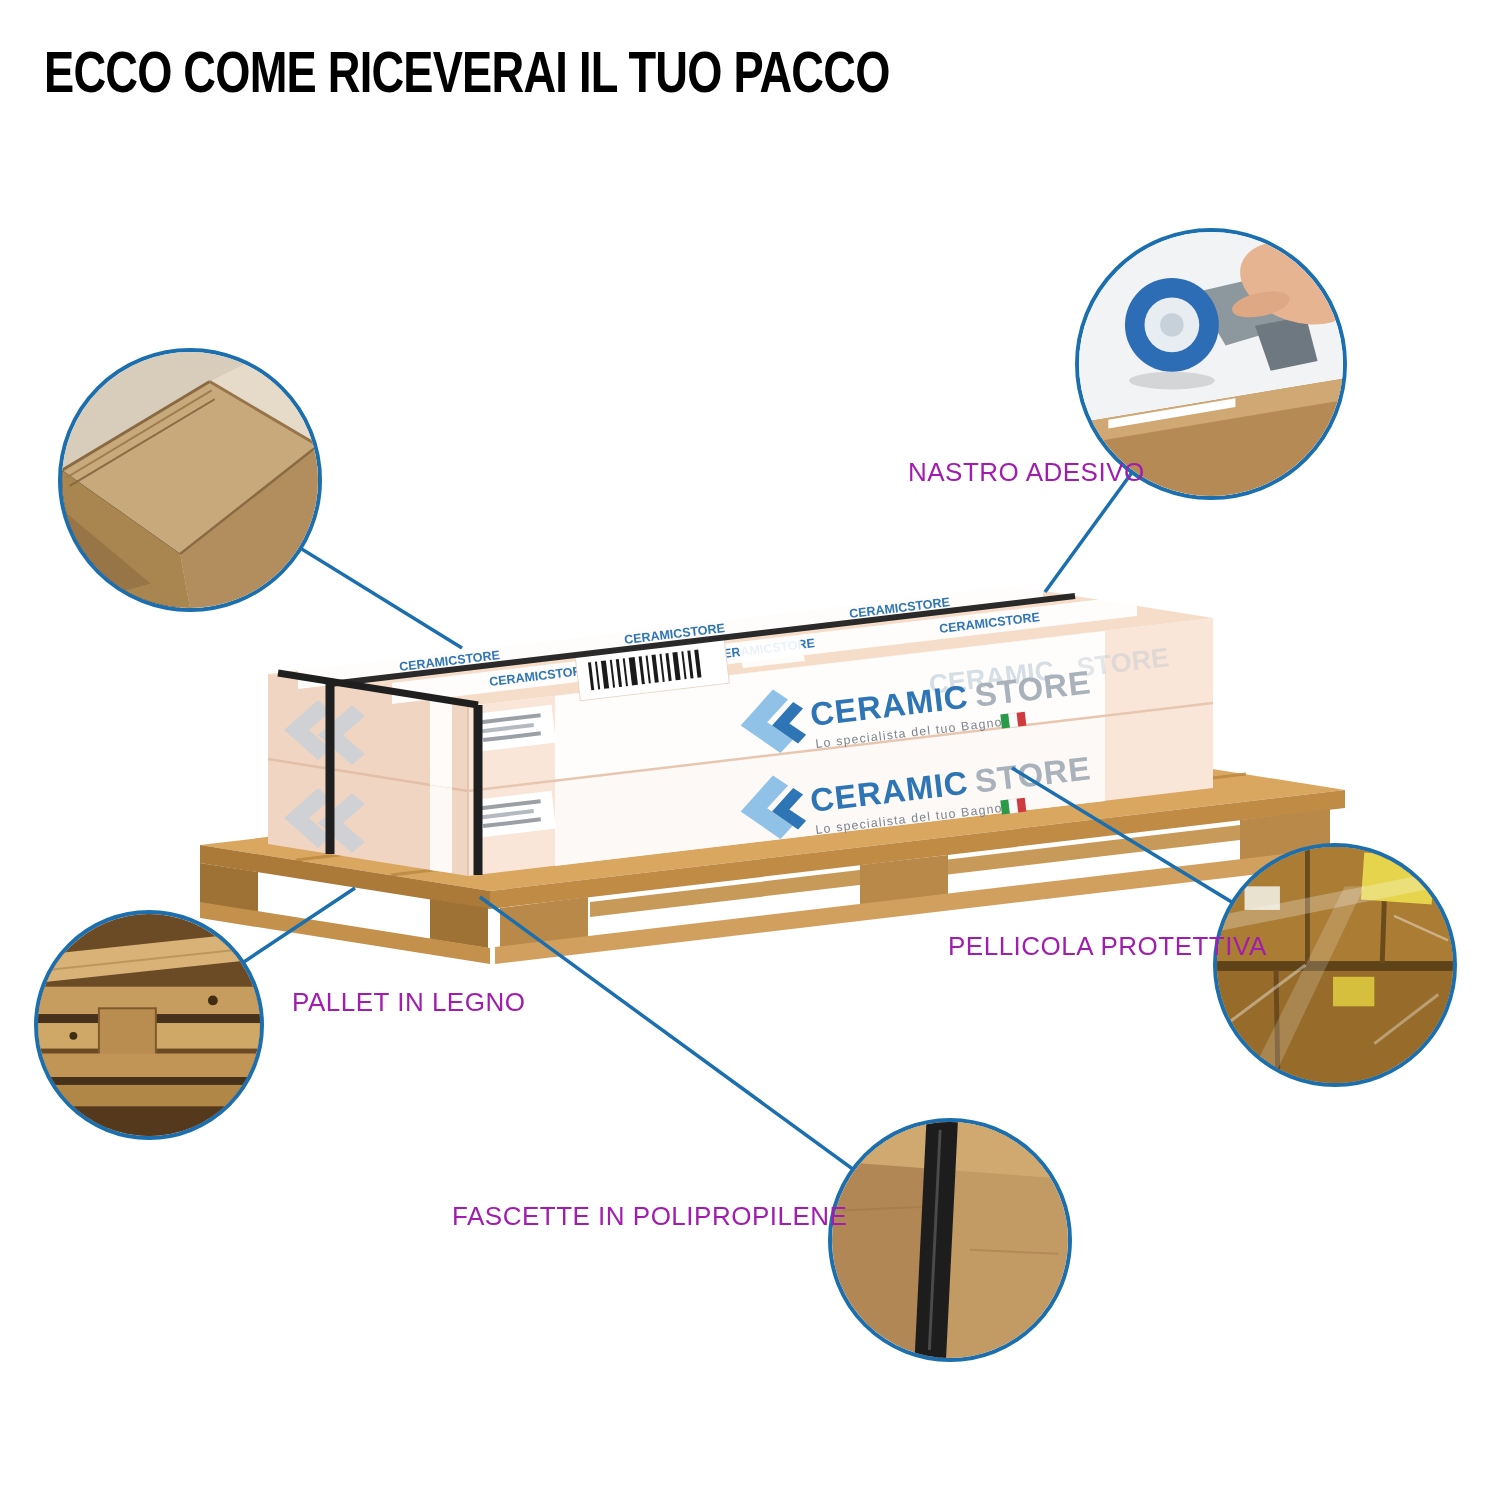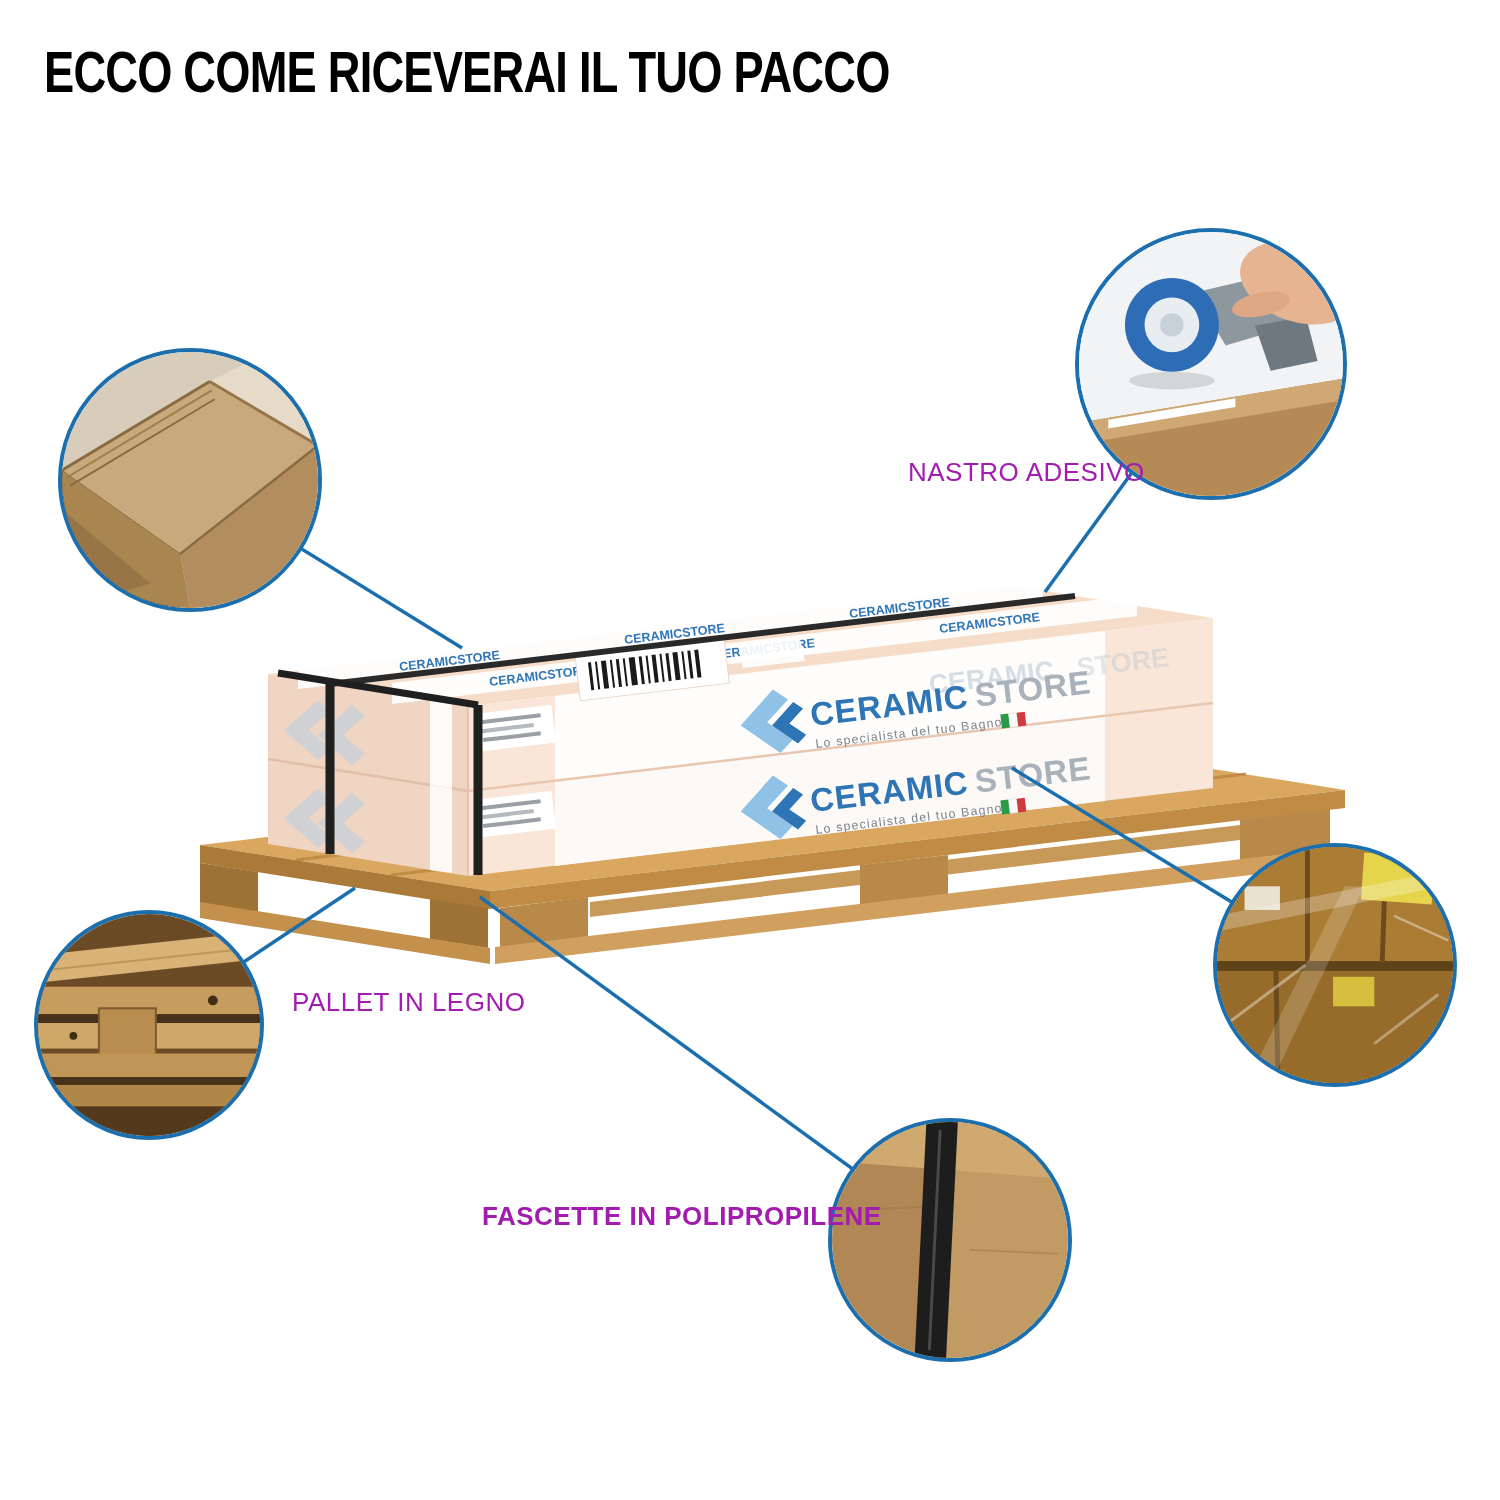--- a/index.html
+++ b/index.html
@@ -23,21 +23,21 @@
   }
   #c-scatolo{left:58px;top:348px;width:264px;height:264px;}
   #c-nastro{left:1075px;top:228px;width:272px;height:272px;}
   #c-pellicola{left:1213px;top:843px;width:244px;height:244px;}
   #c-pallet{left:34px;top:910px;width:230px;height:230px;}
   #c-fascette{left:828px;top:1118px;width:244px;height:244px;}
   #l-scatolo{left:345px;top:487px;}
   #l-nastro{left:908px;top:457px;}
   #l-pellicola{left:948px;top:931px;}
   #l-pallet{left:292px;top:987px;}
-  #l-fascette{left:482px;top:1201px;font-weight:bold;}
+  #l-fascette{left:452px;top:1201px;}
 </style>
 </head>
 <body>
 
 <div class="canvas">
 
   <div class="page-title">ECCO COME RICEVERAI IL TUO PACCO</div>
 
   <svg class="scene" viewBox="0 0 1500 1500">
     <defs>
@@ -258,16 +258,17 @@
       <polygon points="0,0 240,0 240,58 0,40" fill="#cfa96f"></polygon>
       <line x1="118" y1="0" x2="108" y2="240" stroke="#8a6436" stroke-width="3"></line>
       <line x1="10" y1="90" x2="100" y2="86" stroke="#a07a45" stroke-width="2" opacity="0.6"></line>
       <line x1="140" y1="130" x2="230" y2="134" stroke="#a8804c" stroke-width="2" opacity="0.6"></line>
       <polygon points="96,0 128,0 116,240 84,240" fill="#1d1d1d"></polygon>
       <line x1="110" y1="8" x2="99" y2="232" stroke="#4a4a4a" stroke-width="3"></line>
     </svg>
   </div>
 
   <div class="callout-label" id="l-nastro">NASTRO ADESIVO</div>
+  <div class="callout-label" id="l-pellicola">PELLICOLA PROTETTIVA</div>
   <div class="callout-label" id="l-pallet">PALLET IN LEGNO</div>
   <div class="callout-label" id="l-fascette">FASCETTE IN POLIPROPILENE</div>
 
 </div>
 
 </body></html>

